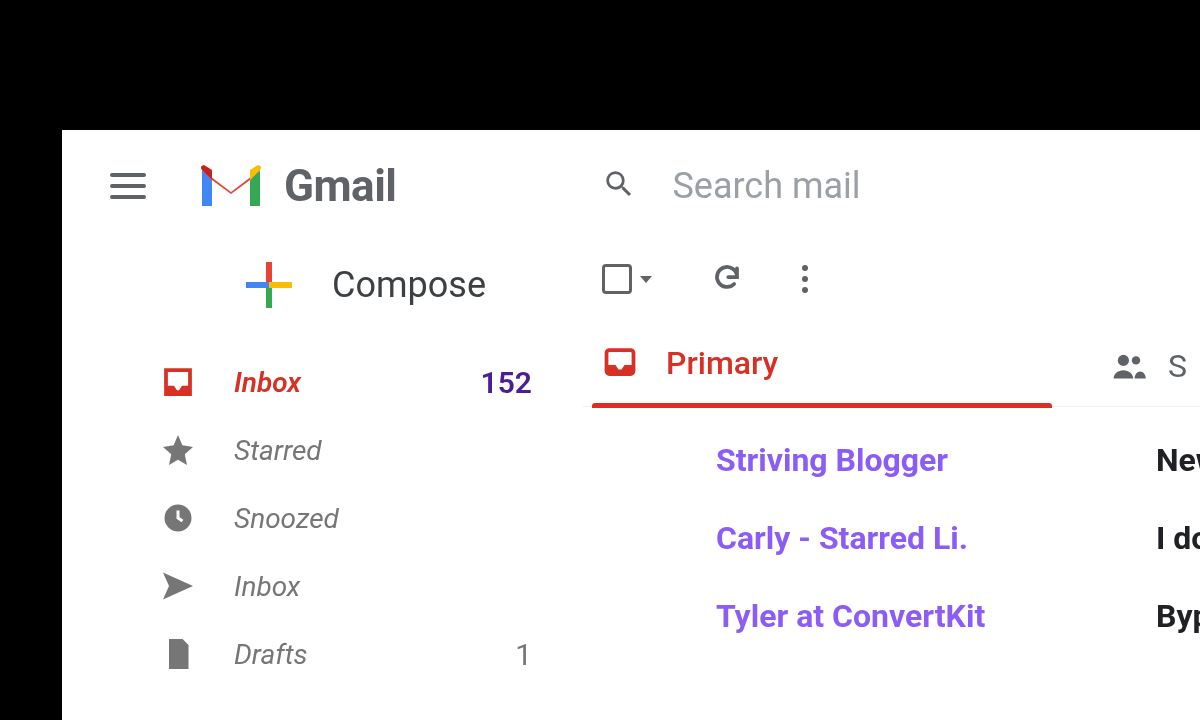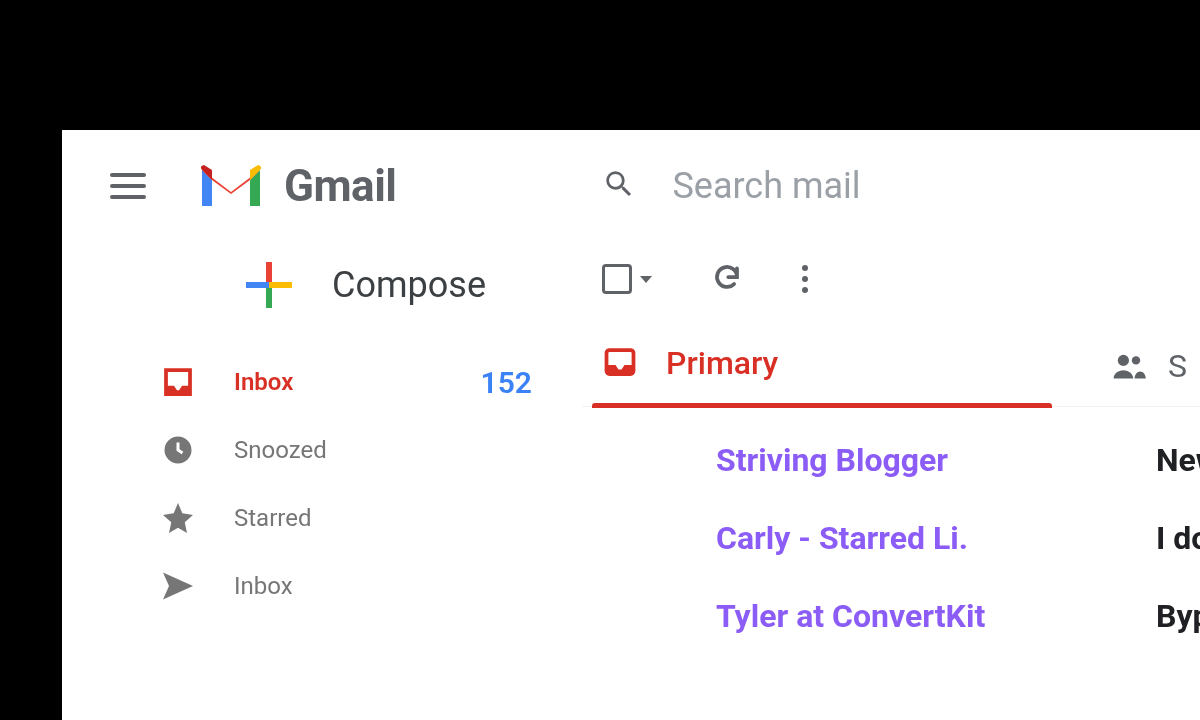--- a/index.html
+++ b/index.html
@@ -66,24 +66,24 @@
   .plus-icon .h2 { position: absolute; top: 20px; left: 23px; width: 23px; height: 6px; background: #fbbc04; }
   .compose-label { font-size: 36px; color: #3c4043; font-weight: 400; }
   .nav-item {
     display: flex; align-items: center;
     padding: 14px 40px 14px 76px;
     gap: 36px;
     cursor: pointer;
   }
   .nav-icon { width: 40px; height: 40px; display:flex; align-items:center; justify-content:center; }
   .nav-icon svg { width: 36px; height: 36px; fill: #767676; }
-  .nav-label { font-size: 24px; color: #767676; font-weight: 400; flex: 1; }
+  .nav-label { font-size: 28px; color: #767676; font-weight: 400; flex: 1; font-style: italic; }
   .nav-count { font-size: 30px; color: #767676; font-weight: 400; margin-right: 10px;}
   .nav-item.active .nav-label { color: #d93025; font-weight: 600; }
-  .nav-item.active .nav-count { color: #3b82f6; font-weight: 600; }
+  .nav-item.active .nav-count { color: #4c1d95; font-weight: 600; }
   .nav-item.active .nav-icon svg { fill: #d93025; stroke: #d93025; }
 
   .main {
     flex: 1;
     padding-top: 0;
   }
   .toolbar {
     display: flex; align-items: center; gap: 60px;
     padding: 10px 0 30px 20px;
   }
@@ -187,45 +187,54 @@
               <path d="M4 15h5l2 3h2l2-3h5v5H4z" fill="#d93025"></path>
             </svg>
         </span>
         <span class="nav-label">Inbox</span>
         <span class="nav-count">152</span>
       </div>
 
       <div class="nav-item">
         <span class="nav-icon">
           <svg viewBox="0 0 24 24">
+              <path d="M12 2l2.9 6.9L22 10l-5.5 4.8L18 22l-6-3.5L6 22l1.5-7.2L2 10l7.1-1.1z"></path>
+            </svg>
+        </span>
+        <span class="nav-label">Starred</span>
+      </div>
+
+      <div class="nav-item">
+        <span class="nav-icon">
+          <svg viewBox="0 0 24 24">
               <circle cx="12" cy="12" r="9"></circle>
               <path d="M12 7v5l3 2" stroke="#fff" stroke-width="2" fill="none"></path>
             </svg>
         </span>
         <span class="nav-label">Snoozed</span>
       </div>
 
       <div class="nav-item">
         <span class="nav-icon">
           <svg viewBox="0 0 24 24">
-              <path d="M12 2l2.9 6.9L22 10l-5.5 4.8L18 22l-6-3.5L6 22l1.5-7.2L2 10l7.1-1.1z"></path>
-            </svg>
-        </span>
-        <span class="nav-label">Starred</span>
-      </div>
-
-      <div class="nav-item">
-        <span class="nav-icon">
-          <svg viewBox="0 0 24 24">
               <path d="M2 3l20 9L2 21l4-9z"></path>
             </svg>
         </span>
         <span class="nav-label">Inbox</span>
       </div>
 
+      <div class="nav-item">
+        <span class="nav-icon">
+          <svg viewBox="0 0 24 24">
+              <path d="M6 2h9l4 4v16H6z"></path>
+            </svg>
+        </span>
+        <span class="nav-label">Drafts</span>
+        <span class="nav-count">1</span>
+      </div>
     </div>
 
     <div class="main">
       <div class="toolbar">
         <div class="select-box">
           <span class="box"></span>
           <span class="caret"></span>
         </div>
         <span class="refresh-icon">
           <svg viewBox="0 0 24 24">

